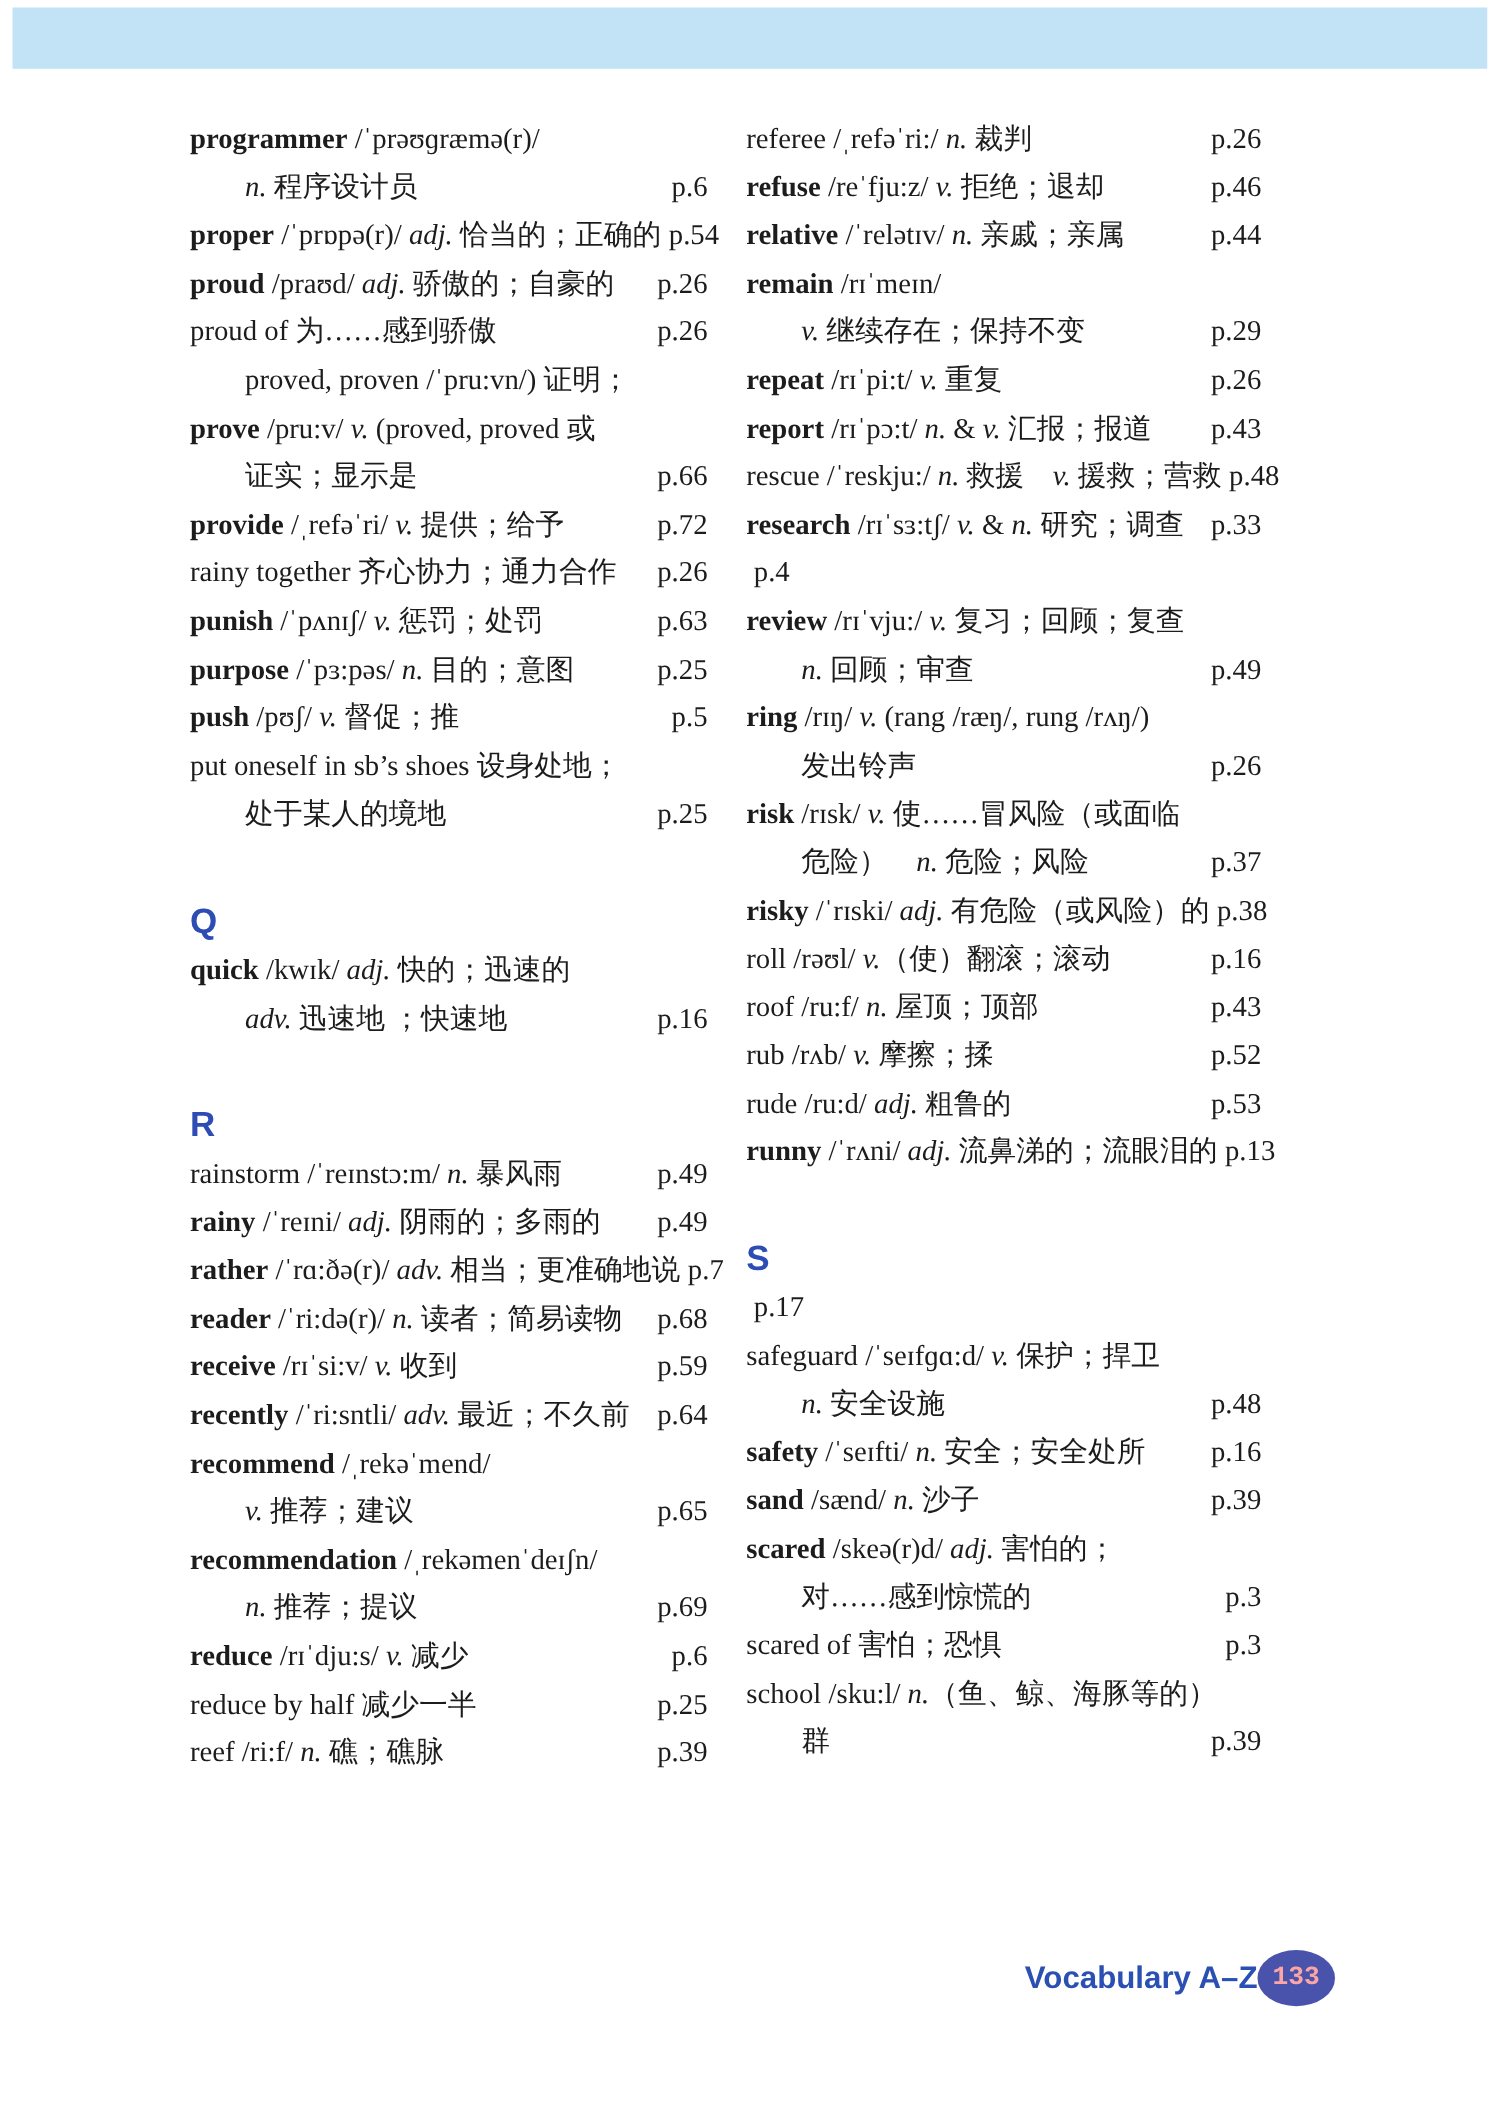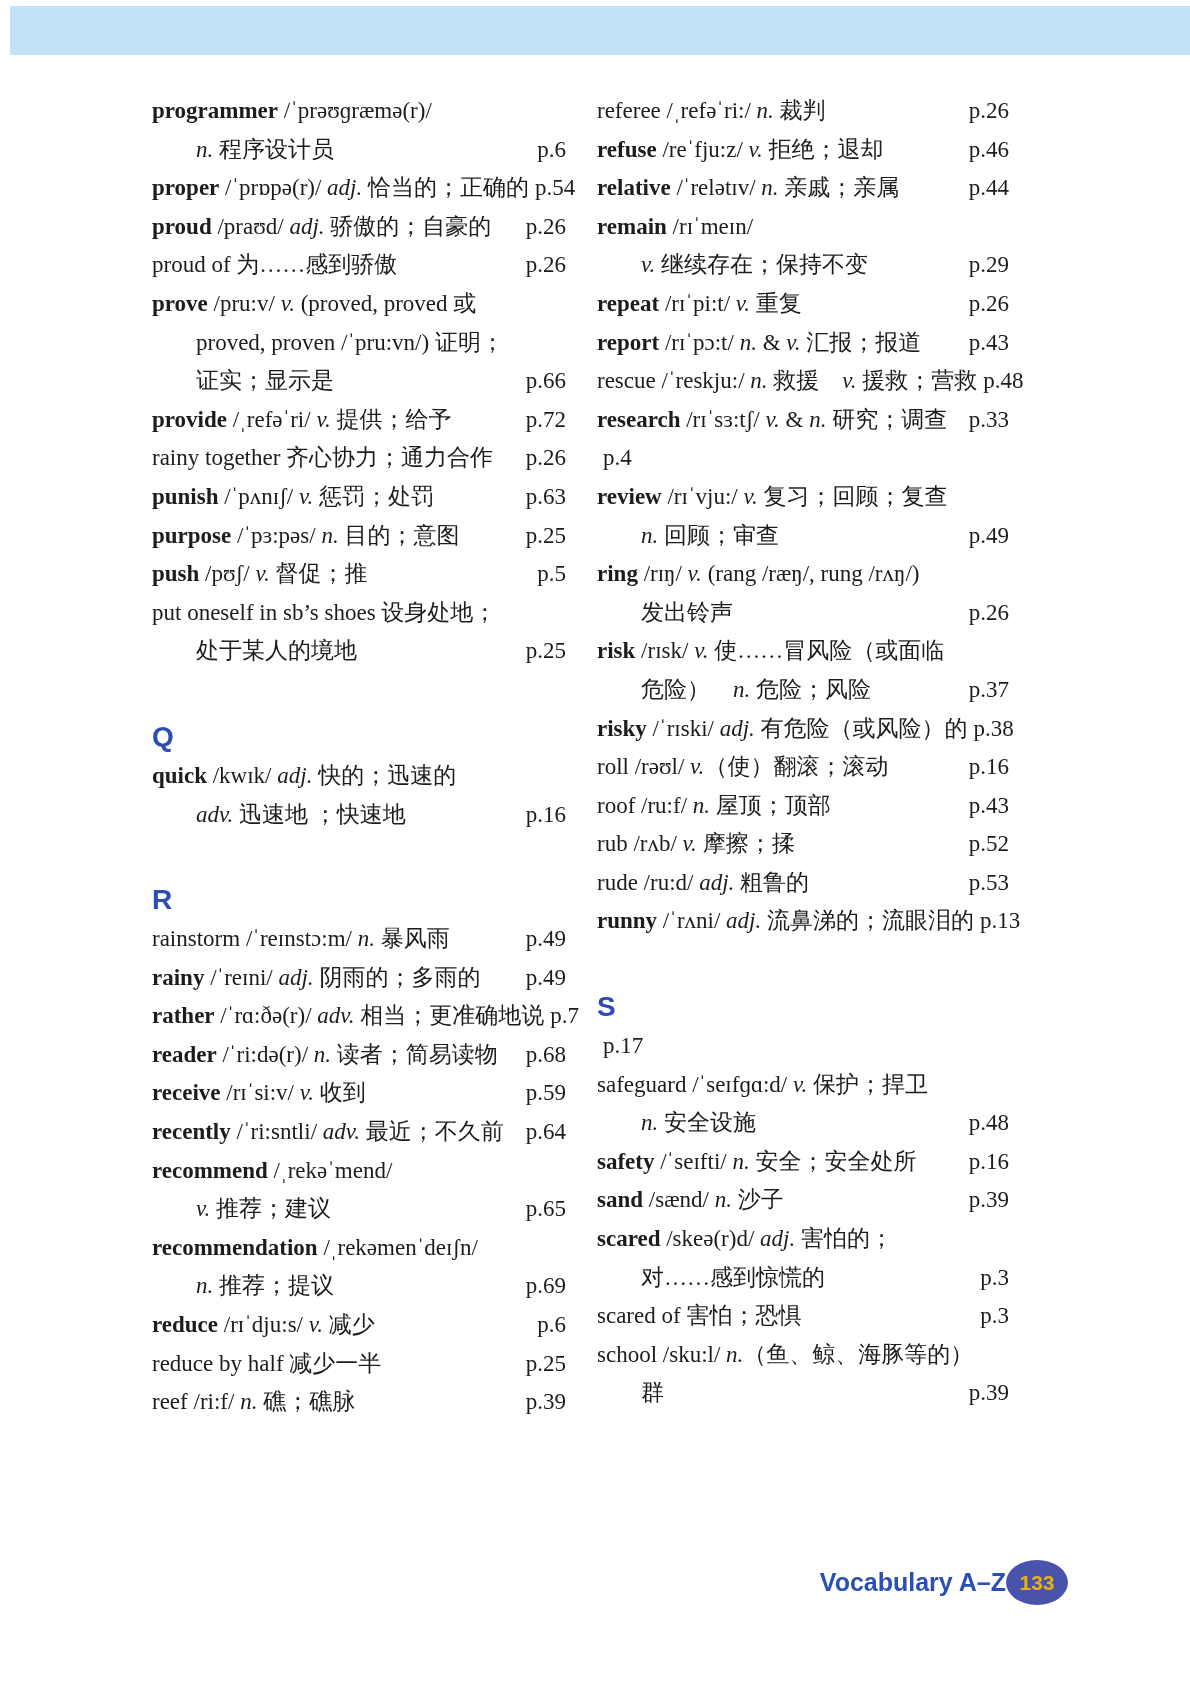--- a/index.html
+++ b/index.html
@@ -58,22 +58,22 @@
   .footer-label {
     font-family: "Liberation Sans", sans-serif;
     font-weight: 700;
     font-size: 25px;
     color: var(--footer-text, #2b50b3);
   }
   .page-badge {
     width: 62px; height: 45px;
     border-radius: 50%;
     background: var(--badge-bg, #4953ac);
-    color: #eab308;
-    font-family: Liberation Sans, sans-serif;
+    color: #fca5a5;
+    font-family: Liberation Mono, monospace;
     font-weight: 700;
     font-size: 21px;
     display: flex; align-items: center; justify-content: center;
   }
 </style>
 </head>
 <body>
 
 <div class="page">
   <div class="topband"></div>
@@ -100,25 +100,25 @@
           <span class="pg">p.26</span>
         </div>
       </div>
       <div class="entry">
         <div class="line">
           <span class="txt"><span>proud of 为……感到骄傲</span></span>
           <span class="pg">p.26</span>
         </div>
       </div>
       <div class="entry">
+        <div class="line ind">
+          <span class="txt"><span>proved, proven /ˈpru:vn/) 证明；</span></span>
+        </div>
         <div class="line">
           <span class="txt"><b class="hw">prove</b><span> /pru:v/ </span><i class="pos">v.</i><span> (proved, proved 或</span></span>
-        </div>
-        <div class="line ind">
-          <span class="txt"><span>proved, proven /ˈpru:vn/) 证明；</span></span>
         </div>
         <div class="line ind">
           <span class="txt"><span>证实；显示是</span></span>
           <span class="pg">p.66</span>
         </div>
       </div>
       <div class="entry">
         <div class="line">
           <span class="txt"><b class="hw">provide</b><span> /ˌrefəˈri/ </span><i class="pos">v.</i><span> 提供；给予</span></span>
           <span class="pg">p.72</span>

